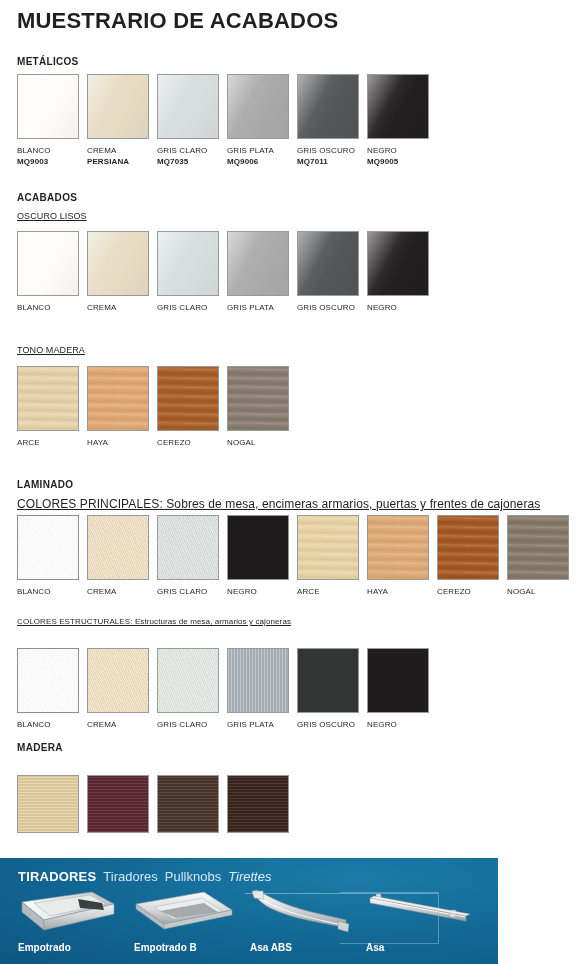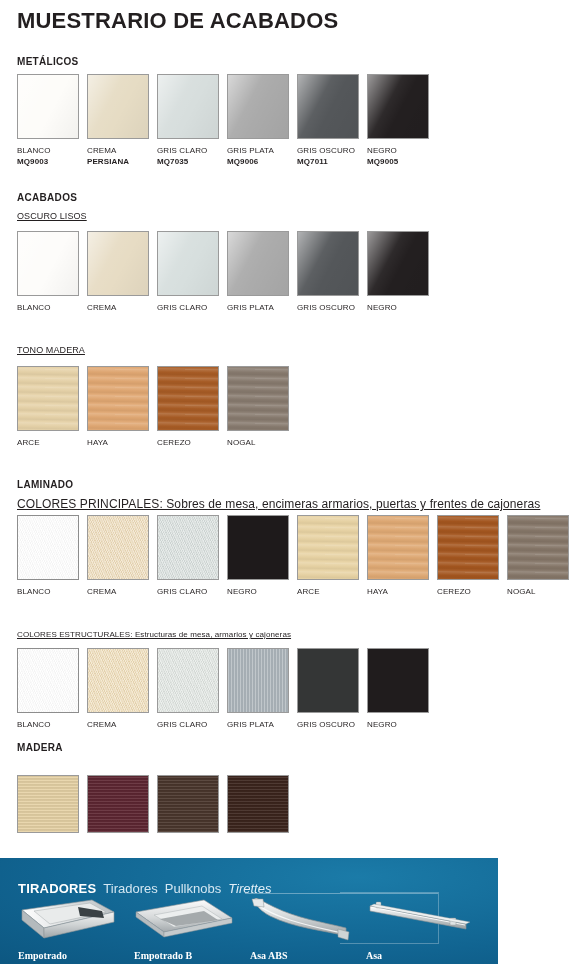--- a/index.html
+++ b/index.html
@@ -94,28 +94,28 @@
     pointer-events:none;
   }
 
   
   .banner{
     position:absolute;left:0;top:858px;width:498px;height:106px;
     background:radial-gradient(150% 170% at 72% 18%, #1b7ba8 0%, #116491 42%, #0b527b 78%, #094a70 100%);
     overflow:hidden;
   }
   .banner-title{
-    position:absolute;left:18px;top:23px;
+    position:absolute;left:18px;top:11px;
     font-size:13px;white-space:nowrap;color:#ffffff;
   }
   .banner-title .es{font-weight:bold;letter-spacing:.2px;}
   .banner-title .en,.banner-title .de{color:#d3e7f2;font-weight:normal;margin-left:7px;}
   .banner-title .fr{color:#e2eff7;font-style:italic;margin-left:7px;}
 
-  .handle-item{position:absolute;top:40px;font-family:Liberation Serif, serif;}
+  .handle-item{position:absolute;top:32px;}
   .handle-name{
     position:absolute;top:52px;left:0;
     font-size:10px;font-weight:bold;color:#ffffff;white-space:nowrap;
   }
   .handle-sub{
     position:absolute;top:64px;left:0;
     font-size:9px;color:#cfe3f0;white-space:nowrap;
   }
   .hbox{position:absolute;top:34px;border:1px solid rgba(255,255,255,.28);}
   .hline{position:absolute;background:rgba(255,255,255,.35);height:1px;}
@@ -234,21 +234,21 @@
       <div class="cell" style="left: 420px;">
         <div class="sw grain" style="width: 62px; height: 65px; background: rgb(164, 86, 31);"></div>
         <div class="sw-label" style="top: 71px;">CEREZO</div>
       </div>
       <div class="cell" style="left: 490px;">
         <div class="sw grain" style="width: 62px; height: 65px; background: rgb(133, 118, 104);"></div>
         <div class="sw-label" style="top: 71px;">NOGAL</div>
       </div>
     </div>
 
-  <div class="sub-head" style="top:630px;font-size:8px">COLORES ESTRUCTURALES: Estructuras de mesa, armarios y cajoneras</div>
+  <div class="sub-head" style="top:617px;font-size:8px">COLORES ESTRUCTURALES: Estructuras de mesa, armarios y cajoneras</div>
   <div class="row" id="row-laminado-estructurales" style="top: 648px; width: 420px; height: 89px;">
       <div class="cell" style="left: 0px;">
         <div class="sw speckle" style="width: 62px; height: 65px; background: rgb(255, 255, 255); border-color: rgb(141, 141, 141);"></div>
         <div class="sw-label" style="top: 71px;">BLANCO</div>
       </div>
       <div class="cell" style="left: 70px;">
         <div class="sw speckle" style="width: 62px; height: 65px; background: rgb(237, 218, 180);"></div>
         <div class="sw-label" style="top: 71px;">CREMA</div>
       </div>
       <div class="cell" style="left: 140px;">

